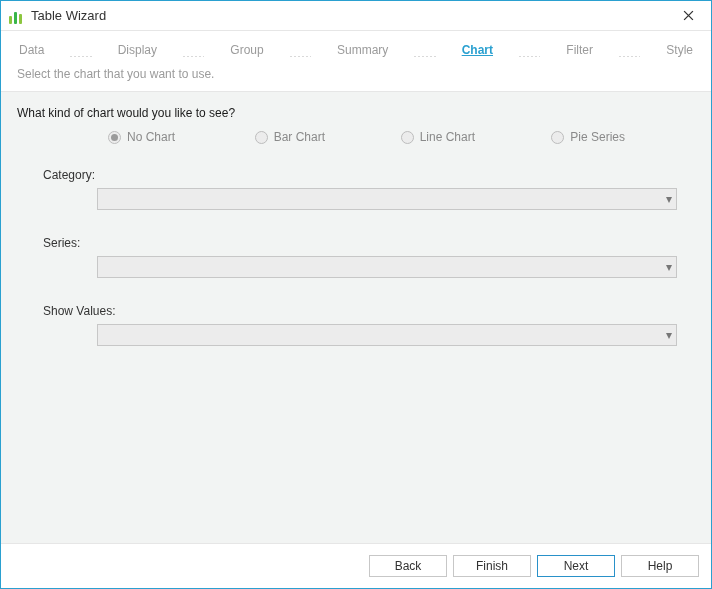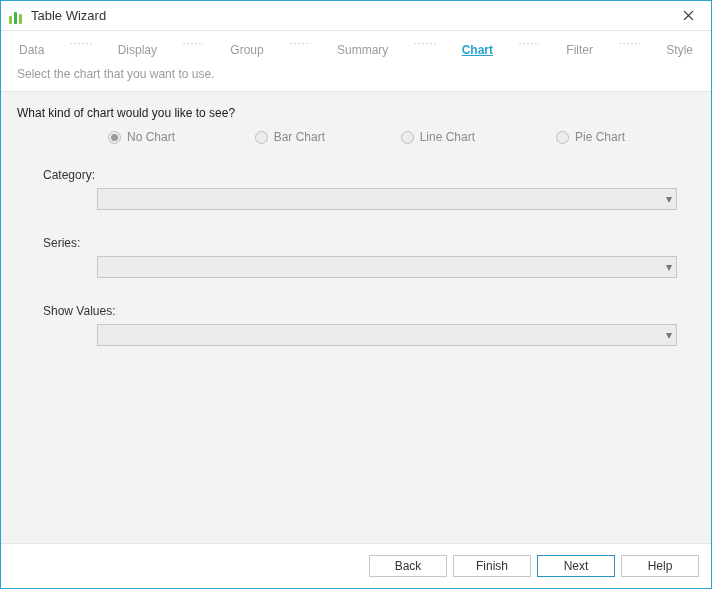--- a/index.html
+++ b/index.html
@@ -36,21 +36,21 @@
     display:flex; align-items:center; justify-content:center;
     color:#444;
   }
   .close-btn svg { width:11px; height:11px; }
   .header-area {
     padding: 12px 16px 10px 16px;
     border-bottom:1px solid #e6e6e6;
   }
   .steps {
     display:flex;
-    align-items:flex-start;
+    align-items:flex-end;
     gap:16px;
     margin-bottom:10px;
   }
   .step {
     color:#9b9b9b;
     font-size:12px;
     padding:0 2px;
   }
   .step.active { color:#2aa0d0; font-weight:600;text-decoration:underline; }
   .step-sep {
@@ -166,21 +166,21 @@
       <label class="radio-item disabled">
         <span class="radio disabled"></span>
         <span>Bar Chart</span>
       </label>
       <label class="radio-item disabled">
         <span class="radio disabled"></span>
         <span>Line Chart</span>
       </label>
       <label class="radio-item disabled">
         <span class="radio disabled"></span>
-        <span>Pie Chart</span>
+        <span>Pie Series</span>
       </label>
     </div>
 
     <div class="field-group">
       <div class="field-label">Category:</div>
       <div class="dropdown">
         <span></span>
         <span class="chev">▾</span>
       </div>
     </div>

